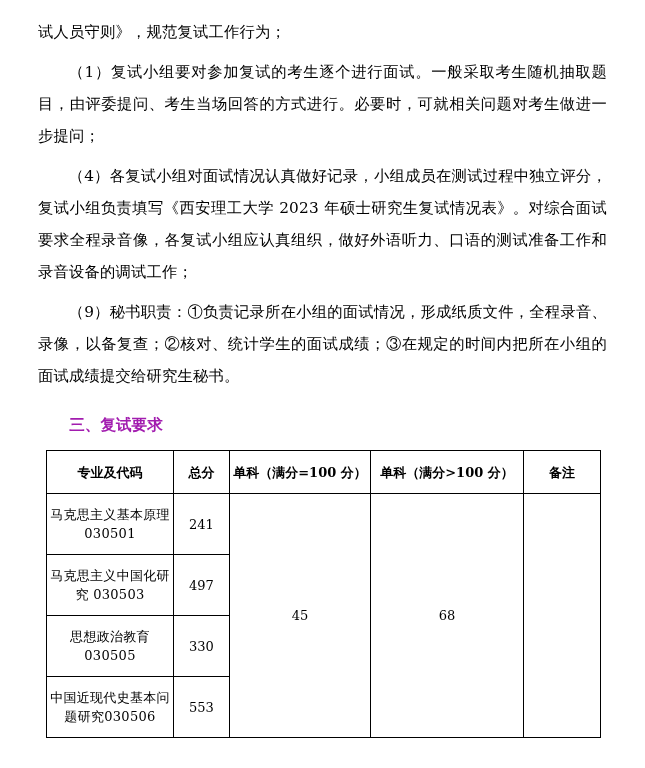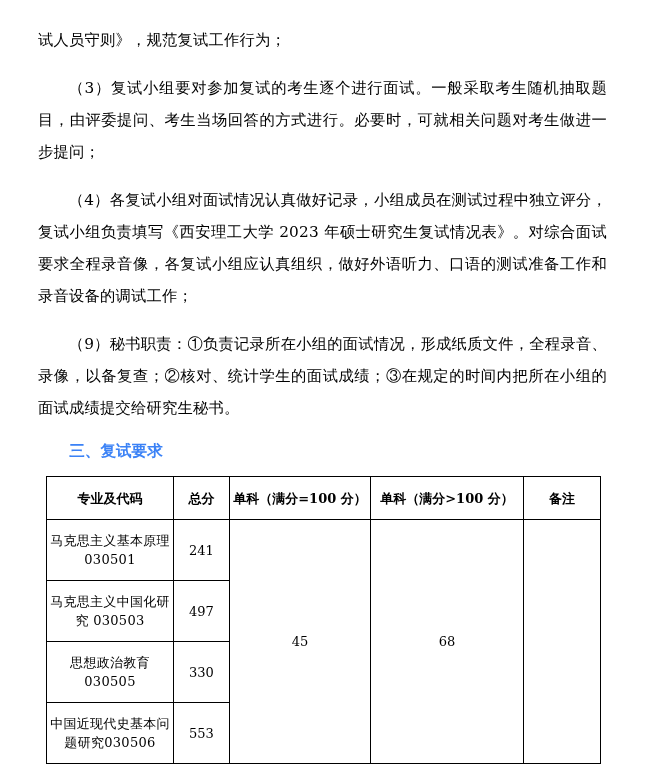--- a/index.html
+++ b/index.html
@@ -19,33 +19,33 @@
     height: 768px;
     box-sizing: border-box;
     padding: 8px 38px 0 38px;
     position: relative;
   }
   .para {
     font-size: 15.3px;
     line-height: 32px;
     text-align: justify;
     text-justify: inter-ideograph;
-    margin: 16px 0 0 0;
+    margin: 8px 0 0 0;
     letter-spacing: 0.2px;
   }
   .indent {
     text-indent: 2em;
   }
   .heading {
     font-size: 15.6px;
     line-height: 34px;
     font-weight: bold;
-    color: #3b82f6;
+    color: #a21caf;
     text-indent: 2em;
-    margin: 10px 0 0 0;
+    margin: 16px 0 0 0;
   }
   .tbl-wrap {
     margin: 8px 0 0 0;
     padding-left: 8px;
   }
   table.score {
     border-collapse: collapse;
     width: 554px;
     table-layout: fixed;
   }
@@ -79,21 +79,21 @@
     font-size: 14px;
   }
 </style>
 </head>
 <body>
 
 <div class="page">
 
   <p class="para">试人员守则》，规范复试工作行为；</p>
 
-  <p class="para indent">（3）复试小组要对参加复试的考生逐个进行面试。一般采取考生随机抽取题目，由评委提问、考生当场回答的方式进行。必要时，可就相关问题对考生做进一步提问；</p>
+  <p class="para indent">（1）复试小组要对参加复试的考生逐个进行面试。一般采取考生随机抽取题目，由评委提问、考生当场回答的方式进行。必要时，可就相关问题对考生做进一步提问；</p>
 
   <p class="para indent">（4）各复试小组对面试情况认真做好记录，小组成员在测试过程中独立评分，复试小组负责填写《西安理工大学 2023 年硕士研究生复试情况表》。对综合面试要求全程录音像，各复试小组应认真组织，做好外语听力、口语的测试准备工作和录音设备的调试工作；</p>
 
   <p class="para indent">（9）秘书职责：①负责记录所在小组的面试情况，形成纸质文件，全程录音、录像，以备复查；②核对、统计学生的面试成绩；③在规定的时间内把所在小组的面试成绩提交给研究生秘书。</p>
 
   <h2 class="heading">三、复试要求</h2>
 
 
   <div class="tbl-wrap">
     <table class="score">

